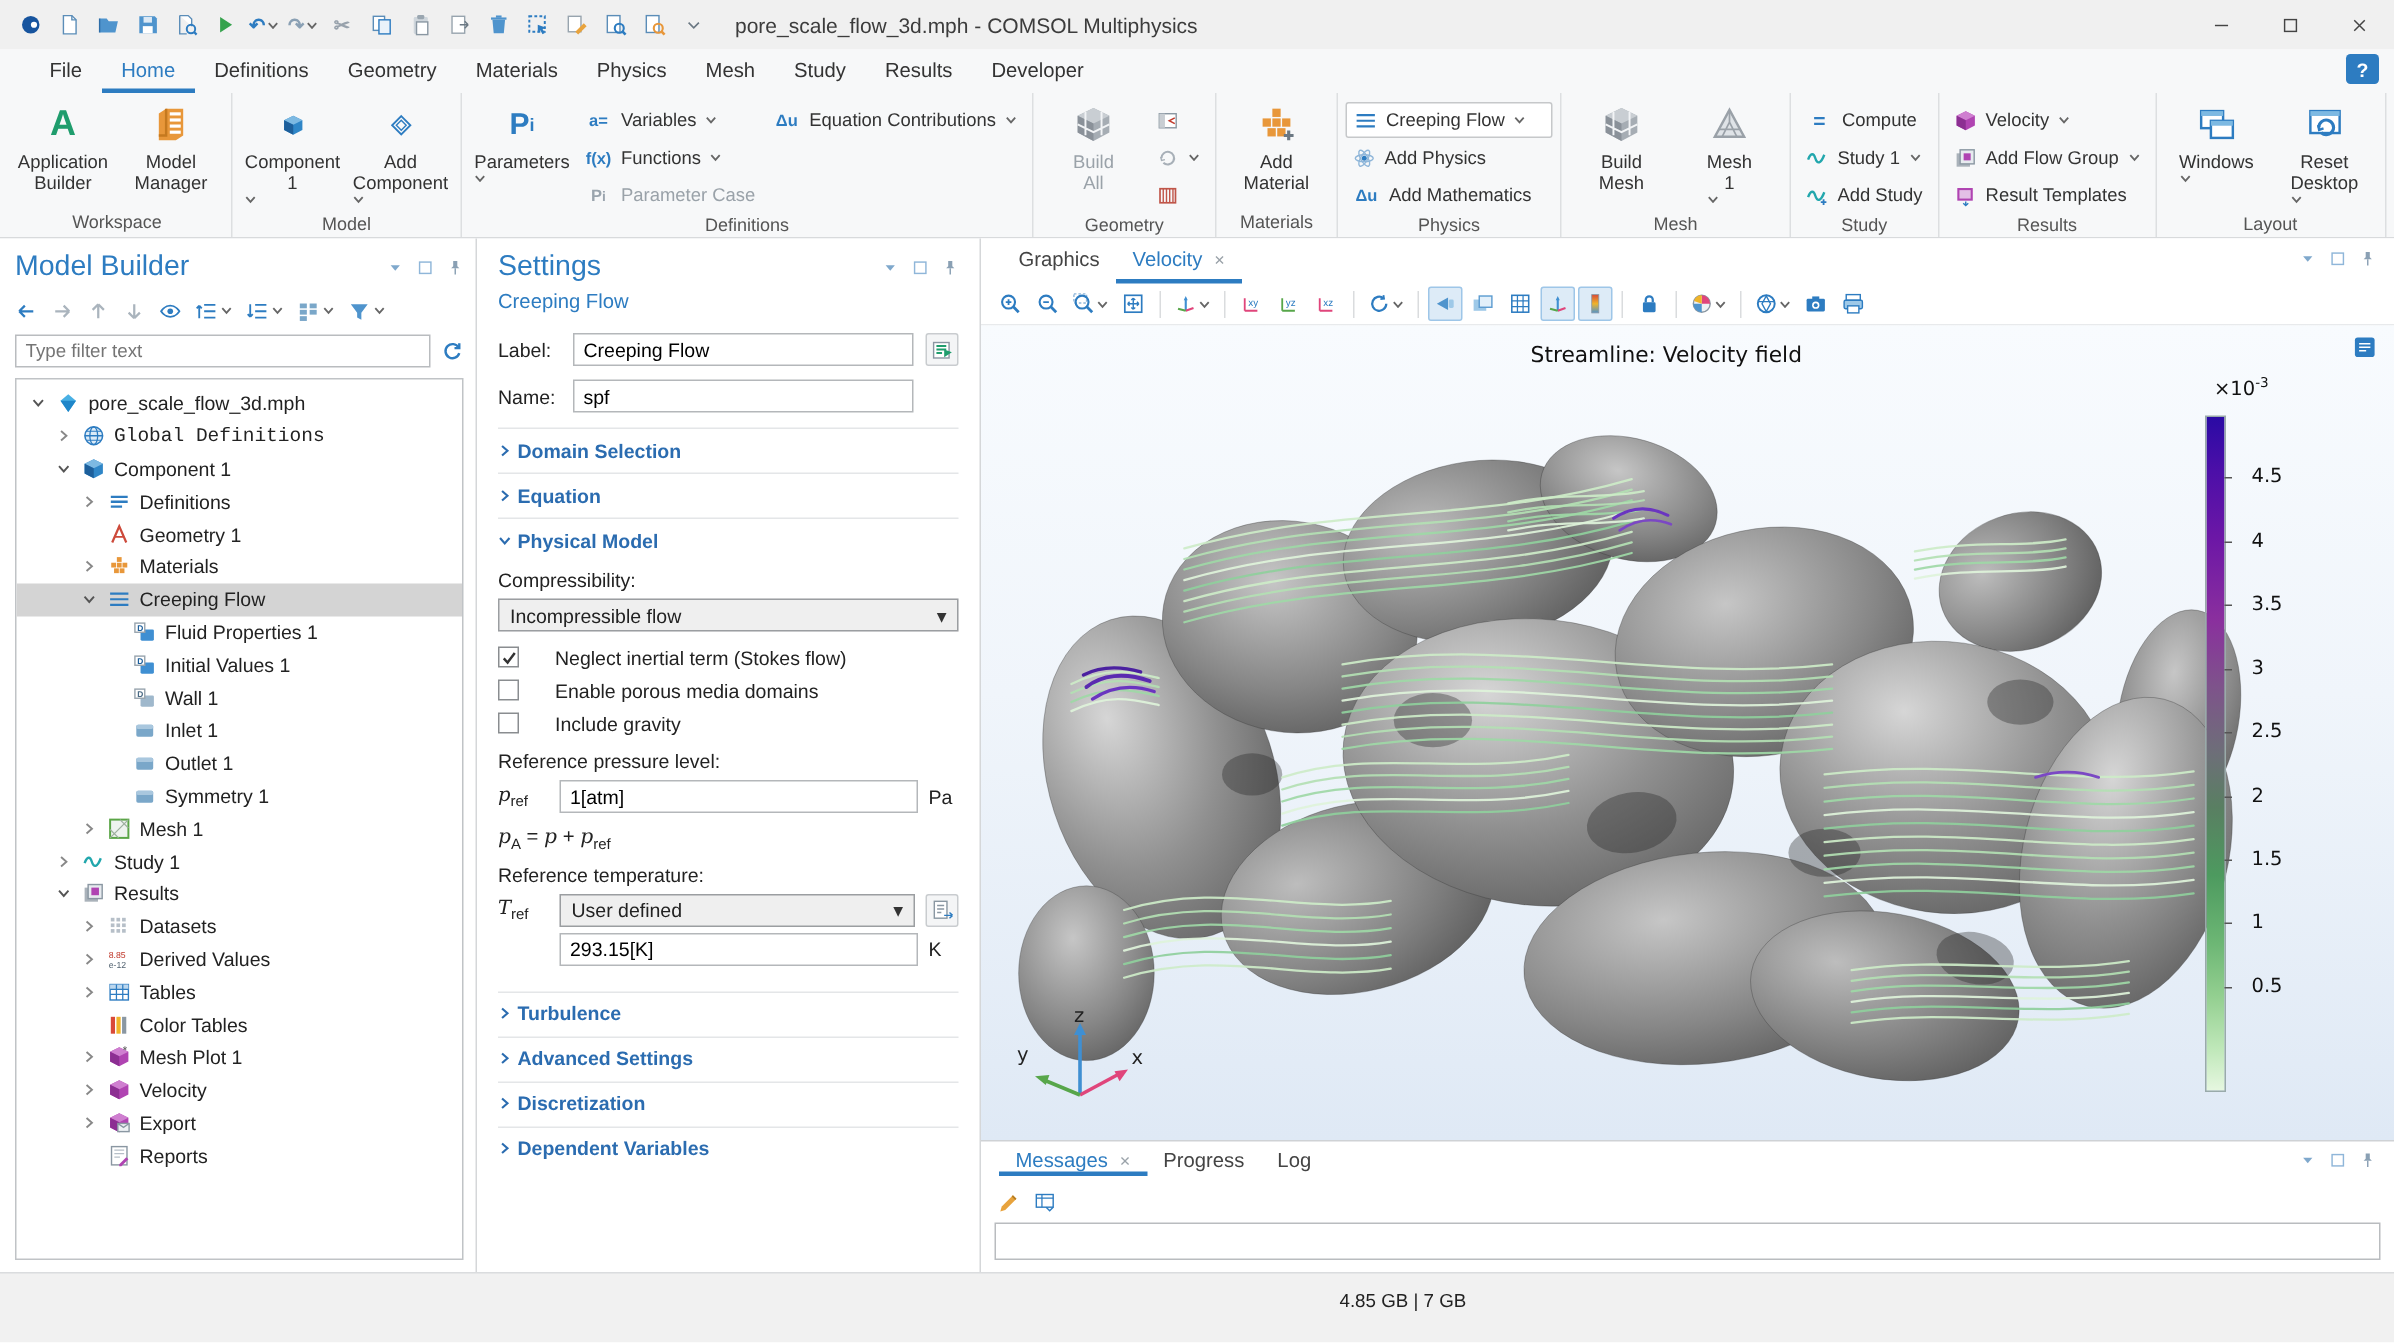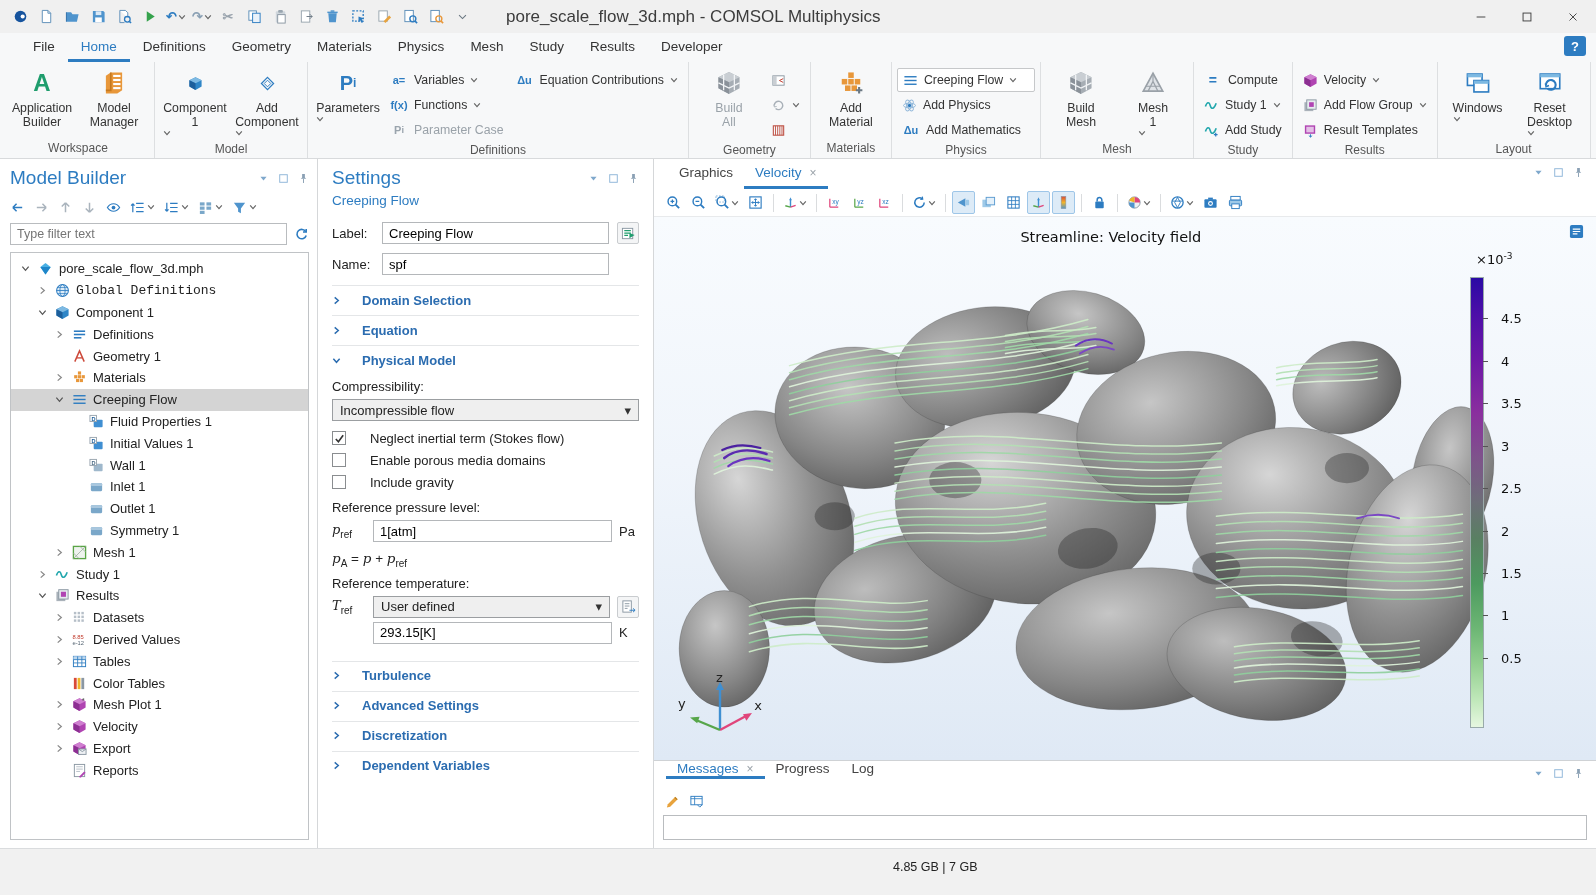--- a/index.html
+++ b/index.html
@@ -6,21 +6,21 @@
   html,body{width:1596px;height:895px;overflow:hidden}
   body{font:13px "Liberation Sans",sans-serif;color:#222;background:#fff}
   .app{width:1596px;height:895px;display:flex;flex-direction:column;position:relative;background:#fff}
   .tic{display:inline-flex;align-items:center;justify-content:center;font-weight:bold;font-size:11px;line-height:1}
   svg{display:block}
 
   
   .titlebar{height:33px;background:#f0f0f0;display:flex;align-items:center;padding-left:8px;flex:0 0 auto}
   .qat{display:flex;align-items:center;gap:2px}
   .qbtn{height:26px;min-width:24px;padding:0 2px;display:flex;align-items:center;justify-content:center;border-radius:3px;gap:1px}
-  .wtitle{margin-left:32px;font-size:17px;color:#3c3c3c;white-space:nowrap}
+  .wtitle{margin-left:16px;font-size:14px;color:#3c3c3c;white-space:nowrap}
   .wincontrols{margin-left:auto;display:flex;height:33px}
   .wbtn{width:46px;display:flex;align-items:center;justify-content:center}
 
   
   .menubar{height:29px;background:#f7f8f9;display:flex;align-items:stretch;padding-left:20px}
   .mtab{padding:0 13px;display:flex;align-items:center;font-size:13.5px;color:#333;border-bottom:3px solid transparent}
   .mtab.active{color:#2d7cc1;border-bottom-color:#2d7cc1}
   .help-btn{margin:3px 10px 0 auto;width:22px;height:20px;background:#2d7cc1;color:#fff;border-radius:3px;display:flex;align-items:center;justify-content:center;font-weight:bold;font-size:13px}
 
   
@@ -58,21 +58,21 @@
   .ticon{width:17px;flex:0 0 17px;display:flex;justify-content:center;align-items:center}
 
   
   .settings{width:336px;flex:0 0 336px;border-right:1px solid #d5d7d9;background:#fff;padding:5px 14px 0 14px;display:flex;flex-direction:column;overflow:hidden}
   .ssub{color:#2d7cc1;font-size:13.5px;margin:1px 0 14px}
   .fieldrow{display:flex;align-items:center;gap:8px;margin-bottom:9px}
   .fieldrow label{width:42px;flex:0 0 42px}
   .fieldrow input{flex:1;height:22px;border:1px solid #b4b7ba;padding:0 6px;font:13px "Liberation Sans",sans-serif}
   .sbtn{width:22px;height:22px;flex:0 0 22px;display:flex;align-items:center;justify-content:center;border:1px solid #c9cccf;border-radius:2px;background:#f4f5f6}
   .fieldrow.namerow{padding-right:30px}
-  .ssec{display:flex;align-items:center;gap:21px;height:29px;border-top:1px solid #e4e6e8;color:#2b6cb0;font-weight:bold;font-size:13px;margin-top:1px}
+  .ssec{display:flex;align-items:center;gap:4px;height:29px;border-top:1px solid #e4e6e8;color:#2b6cb0;font-weight:bold;font-size:13px;margin-top:1px}
   .pmc{padding:3px 0 12px}
   .flabel{margin:7px 0 5px;color:#222}
   .sel{height:22px;background:#efefef;border:1px solid #9b9ea1;display:flex;align-items:center;padding:0 7px;flex:1}
   .sel .selarrow{margin-left:auto;color:#333}
   .cbrow{display:flex;align-items:center;gap:24px;height:22px}
   .cbox{width:14px;height:14px;flex:0 0 14px;border:1px solid #8a8d90;background:#fff;display:flex;align-items:center;justify-content:center}
   .frow{display:flex;align-items:center;gap:7px;margin:4px 0}
   .sym{width:34px;flex:0 0 34px;font-size:13px}
   .sym i{font-family:"DejaVu Serif",serif}
   .sym sub,.eq sub{font-size:10px}
@@ -106,21 +106,21 @@
         background:linear-gradient(180deg,#2a0aa4 0%,#4c0fa8 8%,#6c17a6 18%,#8a2f9e 30%,#7e538b 40%,#6d6f78 50%,#597f62 58%,#4d9a5f 68%,#6cb674 78%,#93cf90 86%,#c0e8ba 94%,#e6f7e0 100%)}
   .ctick{position:absolute;left:100%;width:5px;height:1px;background:#555}
   .clabel{position:absolute;left:30px;transform:translateY(-50%);font-size:13px;color:#111}
 
   .triad{position:absolute;left:26px;bottom:18px;width:84px;height:70px;font-family:"DejaVu Sans",sans-serif;font-size:13px;color:#222}
   .triad span{position:absolute}
   .tz{left:36px;top:-2px}.tx{right:2px;top:26px}.ty{left:-2px;top:24px}
 
   
   .messages{height:88px;flex:0 0 88px;border-top:1px solid #cfd2d5;display:flex;flex-direction:column;background:#fff}
-  .mtabs{height:28px;display:flex;align-items:flex-start;padding-left:12px;position:relative}
+  .mtabs{height:28px;display:flex;align-items:center;padding-left:12px;position:relative}
   .mtabs .pctrl{position:absolute;right:12px;top:7px}
   .mtools{height:25px;display:flex;align-items:center;gap:9px;padding-left:11px}
   .mbox{flex:1;margin:1px 9px 8px 9px;border:1px solid #b9bcbf;background:#fff}
 
   
   .statusbar{height:47px;flex:0 0 47px;background:#f1f1f1;border-top:1px solid #dadcde;position:relative}
   .mem{position:absolute;left:58.6%;top:11px;transform:translateX(-50%);font-size:12.5px;color:#222}
 </style>
 </head>
 <body>

